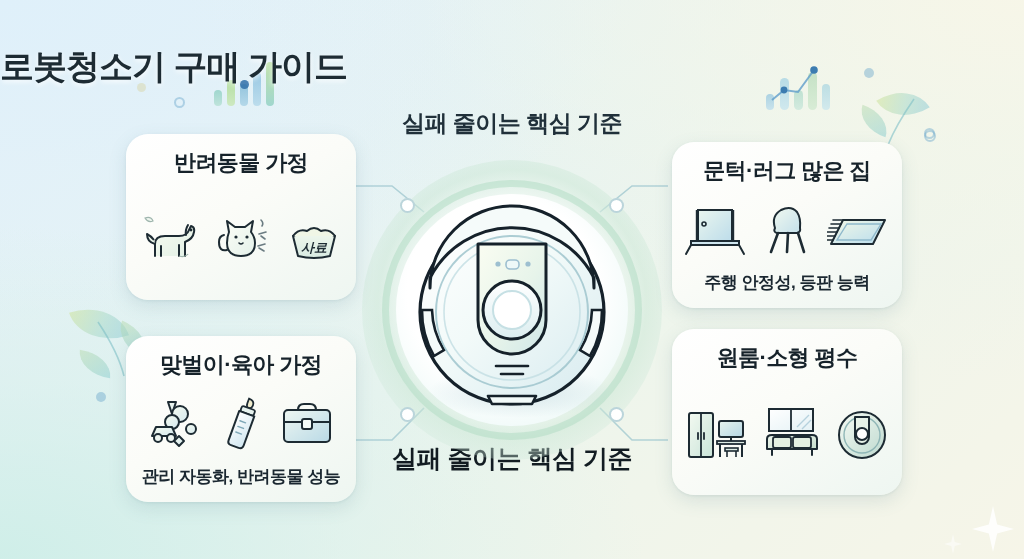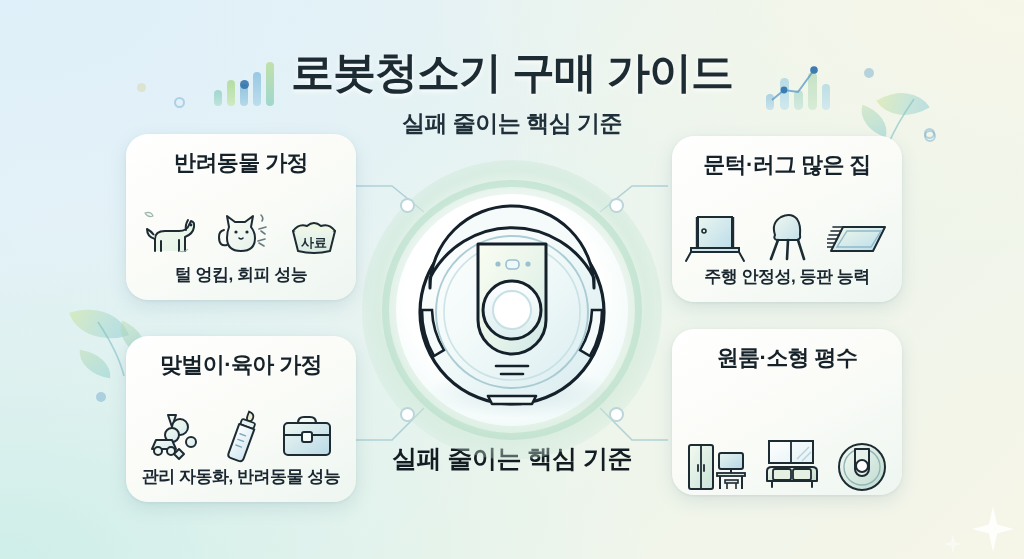--- a/index.html
+++ b/index.html
@@ -35,22 +35,22 @@
   .minibar { position:absolute; border-radius:6px; }
 
   .sparkle {
     position:absolute;
     background: rgba(255,255,255,.85);
     clip-path: polygon(50% 0%, 60% 40%, 100% 50%, 60% 60%, 50% 100%, 40% 60%, 0% 50%, 40% 40%);
   }
 
   
   #title {
-    position:absolute; left:0; right:0; top:44px; text-align:center;
-    font-size:43px; font-weight:bold; color:#1d2b33; letter-spacing:-1px;
+    position:absolute; left:0; right:0; top:44px; 
+    font-size:34px; font-weight:bold; color:#1d2b33; letter-spacing:-1px;
     text-shadow: 0 2px 5px rgba(255,255,255,.9);
   }
   #subtitle {
     position:absolute; left:0; right:0; top:108px; text-align:center;
     font-size:23px; font-weight:bold; color:#20303a; letter-spacing:-0.5px;
   }
   #bottom-caption {
     position:absolute; left:0; right:0; top:442px; text-align:center;
     font-size:25px; font-weight:bold; color:#121c22; letter-spacing:-0.5px;
   }
@@ -80,32 +80,32 @@
 
   
   .card {
     position:absolute; width:230px; height:166px; border-radius:22px;
     background: linear-gradient(150deg, #ffffff 0%, #fbfcf8 45%, #eef6f1 100%);
     box-shadow: 0 6px 18px rgba(90,130,140,.16), 0 1px 3px rgba(90,130,140,.12);
     display:flex; flex-direction:column; align-items:center;
     padding-top:14px;
   }
   #card-pets   { left:126px; top:134px; }
-  #card-thresh { left:672px; top:136px; }
+  #card-thresh { left:672px; top:142px; }
   #card-dual   { left:126px; top:336px; }
   #card-studio { left:672px; top:329px; }
 
   .card-title {
     font-size:22px; font-weight:bold; color:#16222a; letter-spacing:-0.6px;
     white-space:nowrap;
     text-align:center;
   }
   .card-icons {
-    flex:1; display:flex; align-items:flex-end; justify-content:center;
-    gap:12px; width:100%; padding:2px 10px 0;
+    flex:1; display:flex; align-items:center; justify-content:center;
+    gap:12px; width:100%; padding:2px 10px 0;font-style:italic;
   }
   .card-sub {
     font-size:17px; font-weight:bold; color:#1a2730; letter-spacing:-0.5px;
     padding-bottom:14px; white-space:nowrap;
   }
   .ico { display:block; }
 </style>
 </head>
 <body>
 
@@ -279,21 +279,20 @@
             <linearGradient id="gBowl" x1="0" y1="0" x2="0" y2="1">
           <stop offset="0%" stop-color="#f1f8ee"></stop>
               <stop offset="100%" stop-color="#d8ebe2"></stop>
             </linearGradient>
           </defs>
         <path d="M8 24 Q29 14 50 24 L45 44 Q29 48 13 44 Z" fill="url(#gBowl)" stroke="#1d2b33" stroke-width="2" stroke-linejoin="round"></path>
         <path d="M8 24 Q14 16 22 19 Q29 13 36 19 Q44 16 50 24" fill="#f0f6e6" stroke="#1d2b33" stroke-width="2" stroke-linejoin="round"></path>
         <text x="29" y="40" text-anchor="middle" font-size="13" font-weight="bold" font-family="'Liberation Sans', sans-serif" fill="#1d2b33">사료</text>
       </svg>
     </div>
-    <div class="card-sub">털 엉킴, 회피 성능</div>
   </div>
 
   <div class="card" id="card-thresh">
     <div class="card-title">문턱·러그 많은 집</div>
     <div class="card-icons">
       <svg class="ico" width="60" height="56" viewBox="0 0 60 56">
         <defs>
             <linearGradient id="gDoor" x1="0" y1="0" x2="1" y2="1">
           <stop offset="0%" stop-color="#eaf6ef"></stop>
               <stop offset="100%" stop-color="#bcdcea"></stop>

